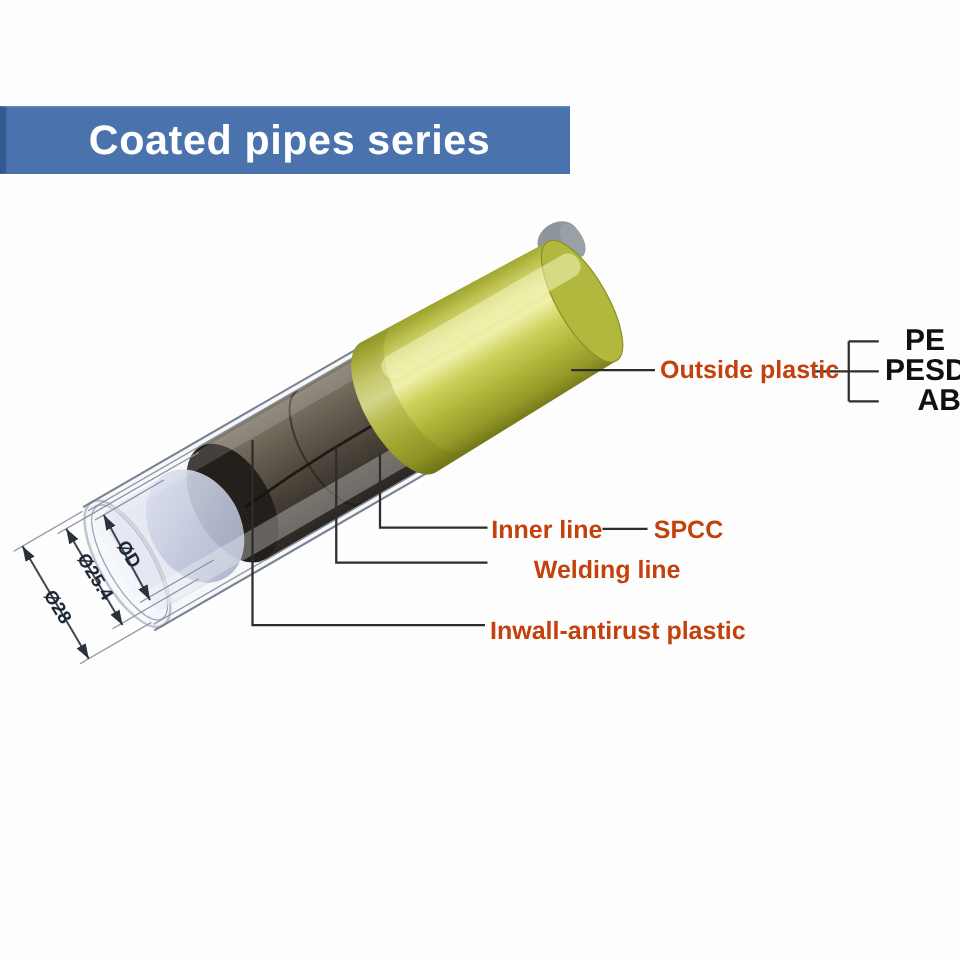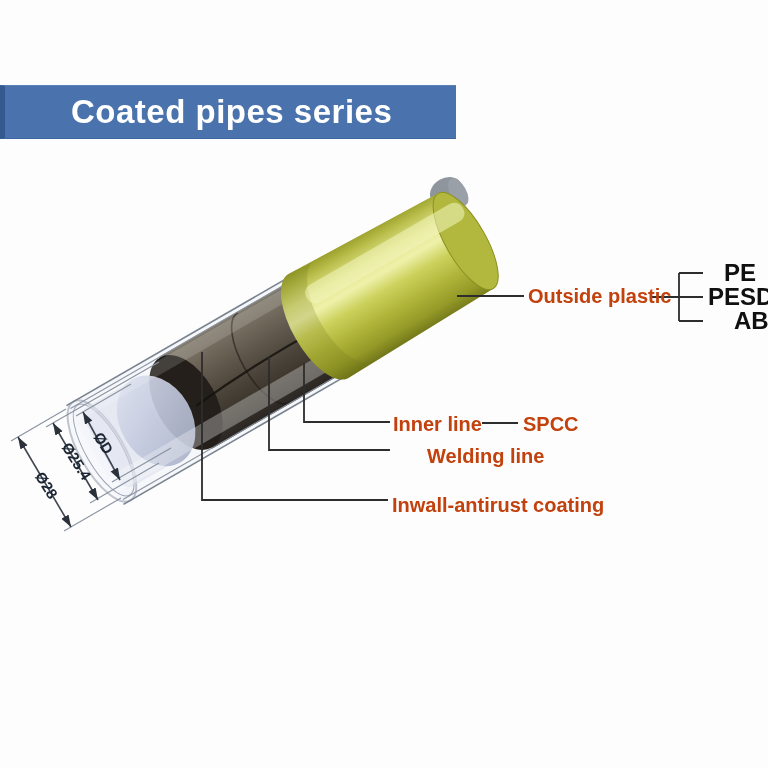--- a/index.html
+++ b/index.html
@@ -149,13 +149,13 @@
 
 <div class="mat" style="left:708px;top:261px;margin-left:16px;">PE</div>
 <div class="mat" style="left:708px;top:285px;">PESD</div>
 <div class="mat" style="left:708px;top:309px;margin-left:26px;">ABS</div>
 
 <div class="lbl" style="left:393px;top:414px;">Inner line</div>
 <div class="lbl" style="left:523px;top:414px;">SPCC</div>
 
 <div class="lbl" style="left:393px;top:446px;margin-left:34px;">Welding line</div>
 
-<div class="lbl" style="left:392px;top:495px;">Inwall-antirust coating</div>
+<div class="lbl" style="left:392px;top:495px;">Inwall-antirust plastic</div>
 
 </body></html>

